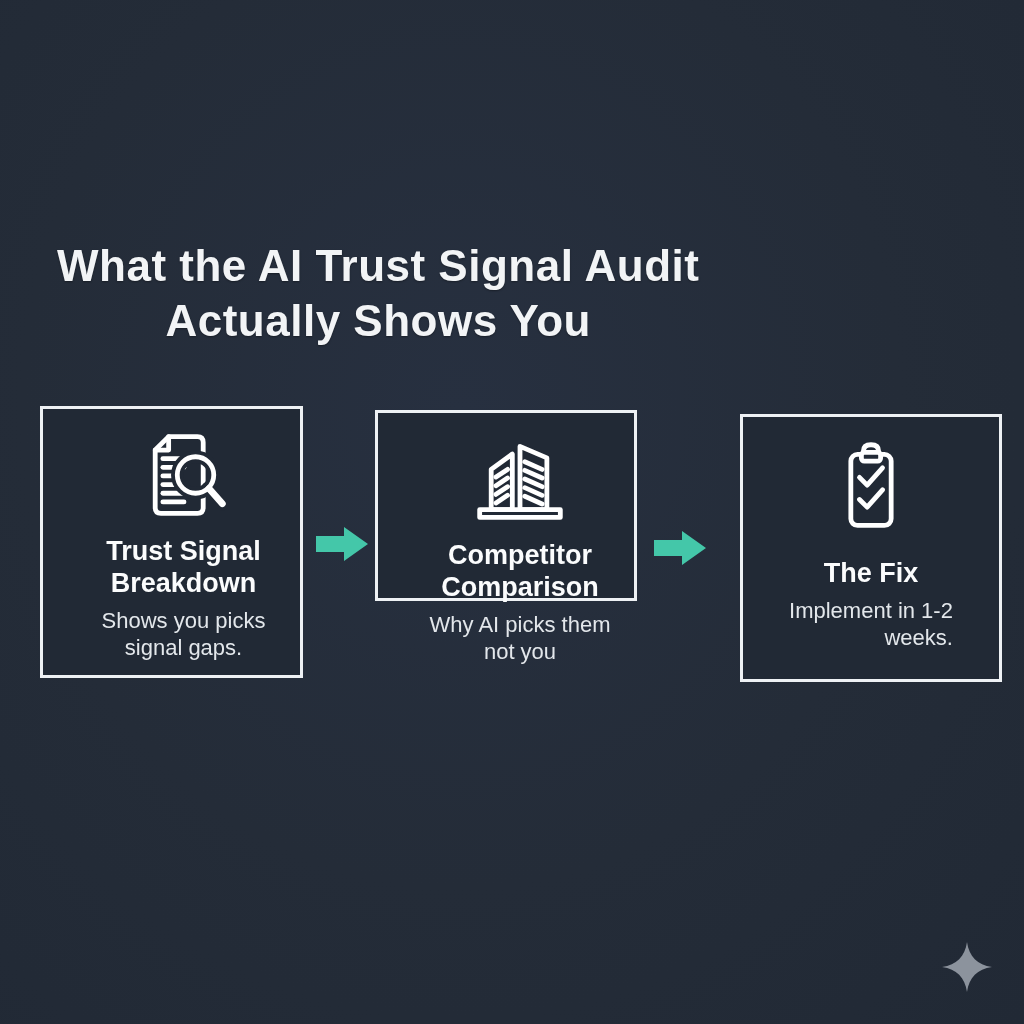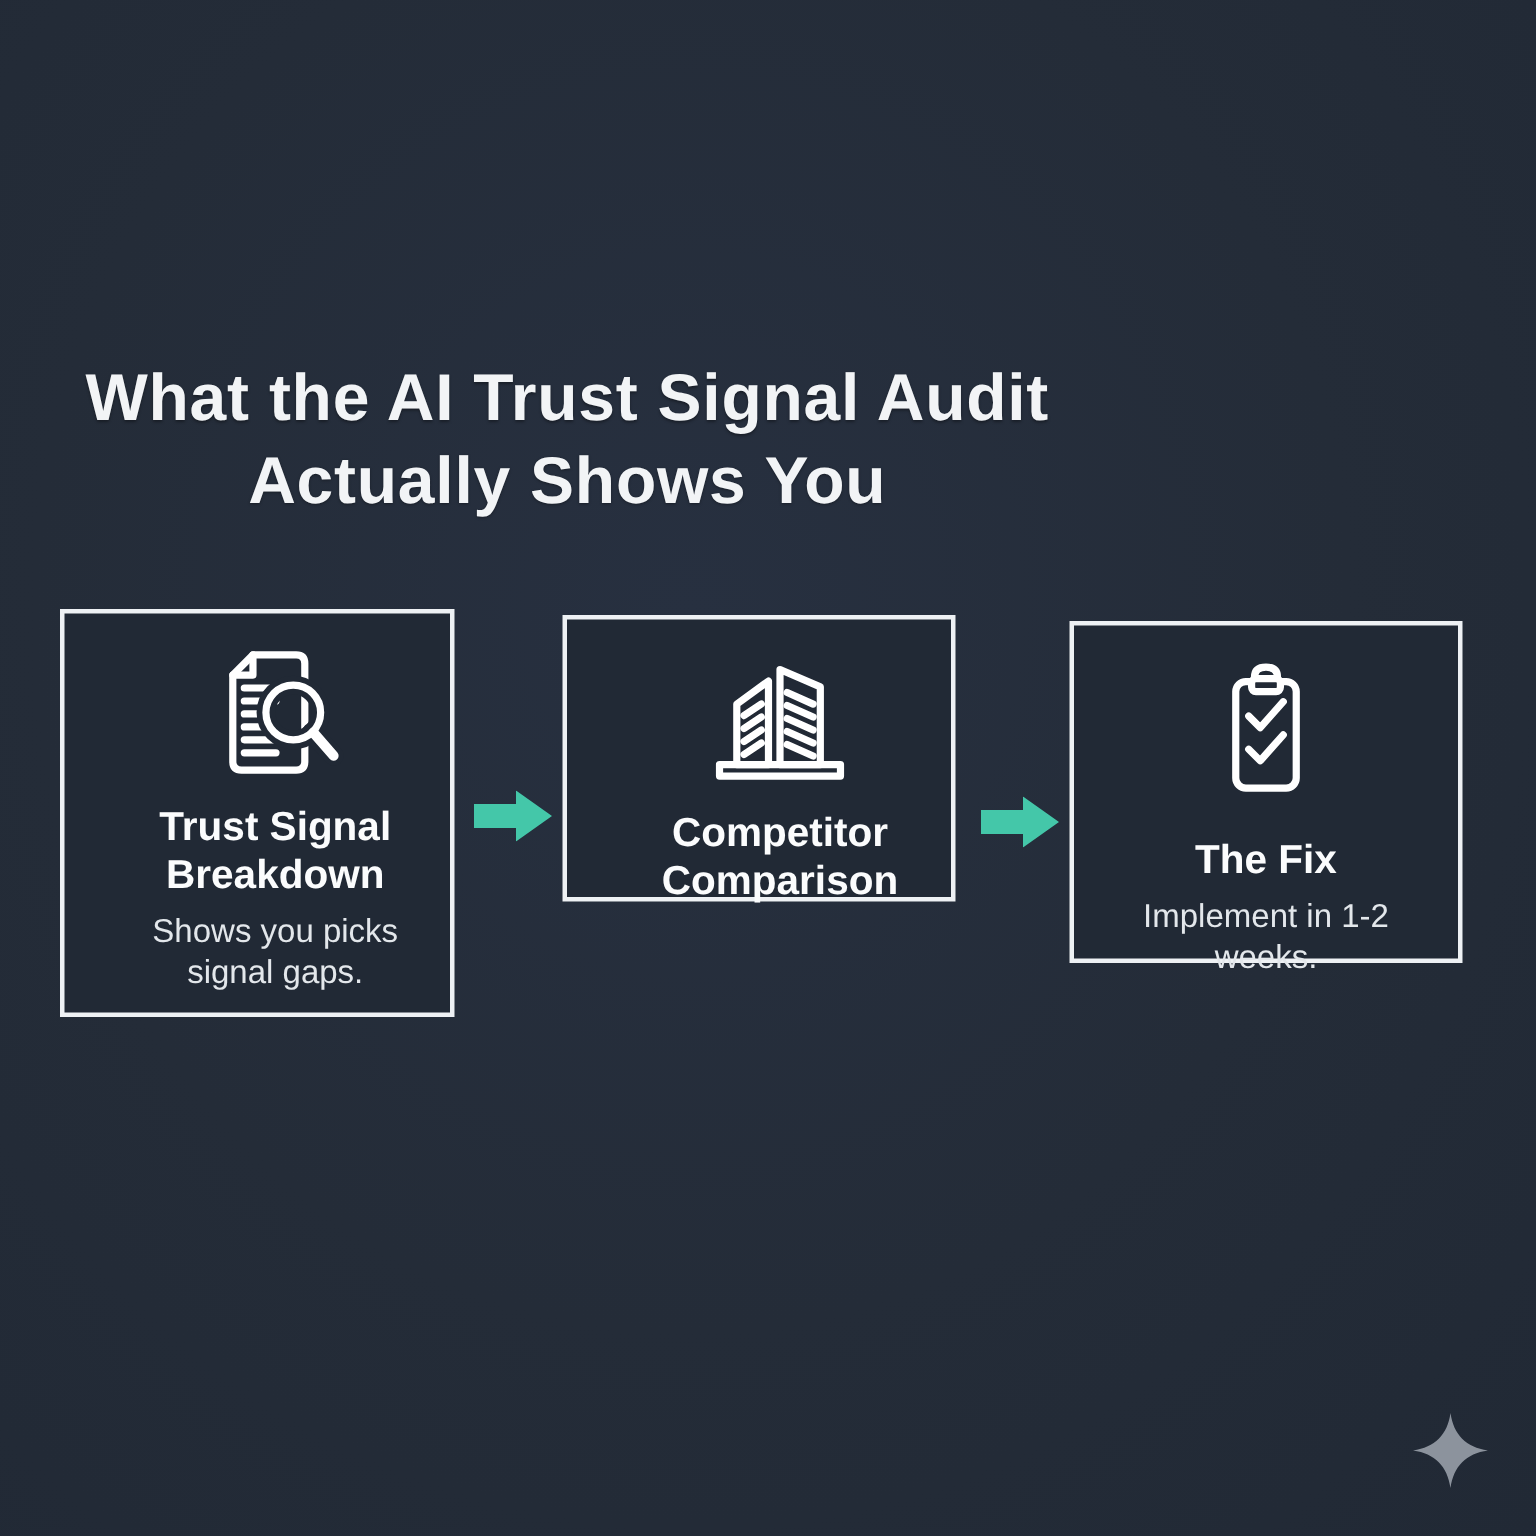--- a/index.html
+++ b/index.html
@@ -33,21 +33,21 @@
     border: 3px solid #eef1f4;
     background: #212935;
     display: flex;
     flex-direction: column;
     align-items: center;
     text-align: center;
     padding-top: 18px;
   }
   .step-card.s1 { left: 40px;  top: 406px; padding-left: 24px; }
   .step-card.s2 { left: 375px; top: 410px; width: 262px; height: 191px; padding-left: 28px; }
-  .step-card.s3 { left: 713px; top: 414px; width: 262px; height: 228px; }
+  .step-card.s3 { left: 740px; top: 414px; width: 262px; height: 268px; text-align: right; }
 
   .step-icon-wrap { height: 96px; display: flex; align-items: center; justify-content: center; }
   .s3 .step-icon-wrap { margin-top: 4px; }
 
   .step-title {
     margin-top: 12px;
     font-size: 27px; font-weight: 700;
     line-height: 32px;
     color: #fbfcfd;
   }
@@ -119,20 +119,22 @@
         <polygon points="50,82 50,16 78,28 78,82"></polygon>
         <path d="M55 32 L73 40"></path>
         <path d="M55 41 L73 49"></path>
         <path d="M55 50 L73 58"></path>
         <path d="M55 59 L73 67"></path>
         <path d="M55 68 L73 76"></path>
       </svg>
     </div>
     <div class="step-title pre">Competitor
 Comparison</div>
+    <div class="step-subtitle pre">Why AI picks them
+not you</div>
   </div>
 
   <svg class="flow-arrow a2" viewBox="0 0 52 34">
     <polygon points="0,9 28,9 28,0 52,17 28,34 28,25 0,25" fill="#44c7a9"></polygon>
   </svg>
 
   <div class="step-card s3">
     <div class="step-icon-wrap">
       <svg class="icon-svg" width="96" height="96" viewBox="0 0 100 100" fill="none" stroke="#ffffff" stroke-width="5" stroke-linecap="round" stroke-linejoin="round">
 

